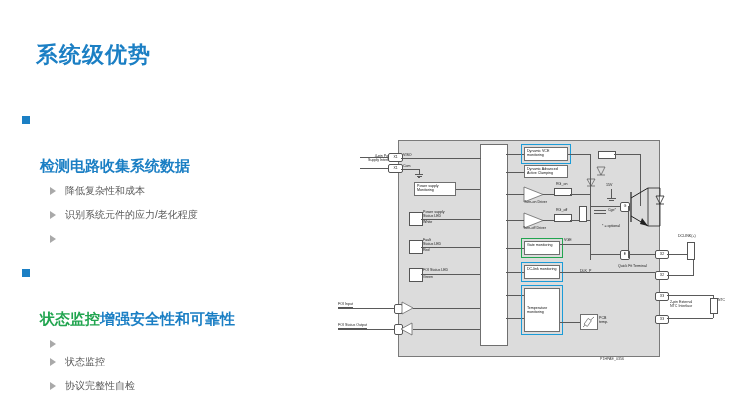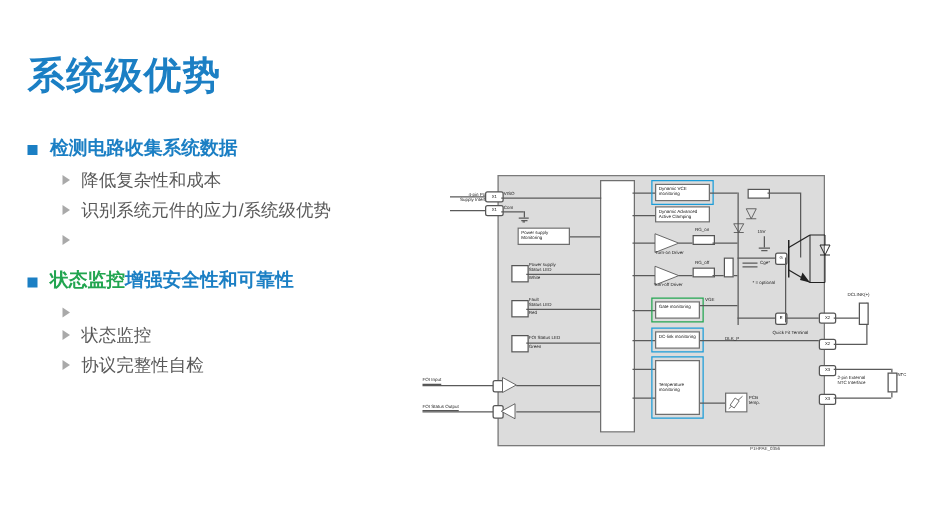--- a/index.html
+++ b/index.html
@@ -1,28 +1,28 @@
 <!DOCTYPE html>
 <html><head>
 <meta charset="utf-8">
 <style>
   html,body{margin:0;padding:0;}
   body{width:740px;height:417px;background:#ffffff;font-family:"Liberation Sans",sans-serif;overflow:hidden;position:relative;}
   .slide{position:absolute;inset:0;background:#fff;}
 
-  .title{position:absolute;left:22px;top:40px;font-size:30px;font-weight:bold;color:#1B7FC4;letter-spacing:1px;}
+  .title{position:absolute;left:36px;top:40px;font-size:22px;font-weight:bold;color:#1B7FC4;letter-spacing:1px;}
 
   .content{position:absolute;left:22px;top:108px;width:330px;}
   .bullet{display:flex;align-items:flex-start;margin-bottom:2px;}
   .marker{width:8px;height:8px;background:#1B7FC4;margin-right:10px;margin-top:8px;flex:none;}
-  .b1-text{font-size:15px;font-weight:bold;color:#1B7FC4;line-height:22px;}
+  .b1-text{font-size:15px;font-weight:bold;color:#1B7FC4;line-height:22px;margin-top:47px;}
   .b1-text .green{color:#22A550;}
   .sub{display:flex;align-items:flex-start;margin:4px 0 4px 28px;}
   .tri{width:0;height:0;border-left:6px solid #a9a9a9;border-top:4px solid transparent;border-bottom:4px solid transparent;margin-right:9px;margin-top:6px;flex:none;}
-  .sub-text{font-size:14px;color:#595959;line-height:20px;}
+  .sub-text{font-size:10px;color:#595959;line-height:20px;}
   .gap{height:14px;}
 
   
   .diagram{position:absolute;left:330px;top:132px;width:400px;height:232px;}
   .board{position:absolute;left:68px;top:8px;width:260px;height:215px;background:#dcdcdc;border:1px solid #7a7a7a;}
   .mcu{position:absolute;left:150px;top:12px;width:26px;height:200px;background:#fff;border:1px solid #6f6f6f;}
   .box{position:absolute;background:#fff;border:1px solid #6f6f6f;font-size:3.6px;color:#111;line-height:1.25;padding:1px 1px 0 2px;box-sizing:border-box;}
   .hl-blue{position:absolute;border:1.6px solid #1B9CD8;box-sizing:border-box;}
   .hl-green{position:absolute;border:1.6px solid #22A550;box-sizing:border-box;}
   .lbl{position:absolute;font-size:3.6px;color:#1a1a1a;line-height:1.25;white-space:pre-line;}
@@ -49,21 +49,21 @@
     <div class="bullet">
       <span class="marker"></span>
       <span class="b1-text"><span>检测电路</span><span>收集系统数据</span></span>
     </div>
     <div class="sub">
       <span class="tri"></span>
       <span class="sub-text">降低复杂性和成本</span>
     </div>
     <div class="sub">
       <span class="tri"></span>
-      <span class="sub-text">识别系统元件的应力/系统级优势</span>
+      <span class="sub-text">识别系统元件的应力/老化程度</span>
     </div>
     <div class="sub">
       <span class="tri"></span>
     </div>
 
     <div class="gap"></div>
 
     <div class="bullet">
       <span class="marker"></span>
       <span class="b1-text"><span class="green">状态监控</span><span>增强安全性和可靠性</span></span>

